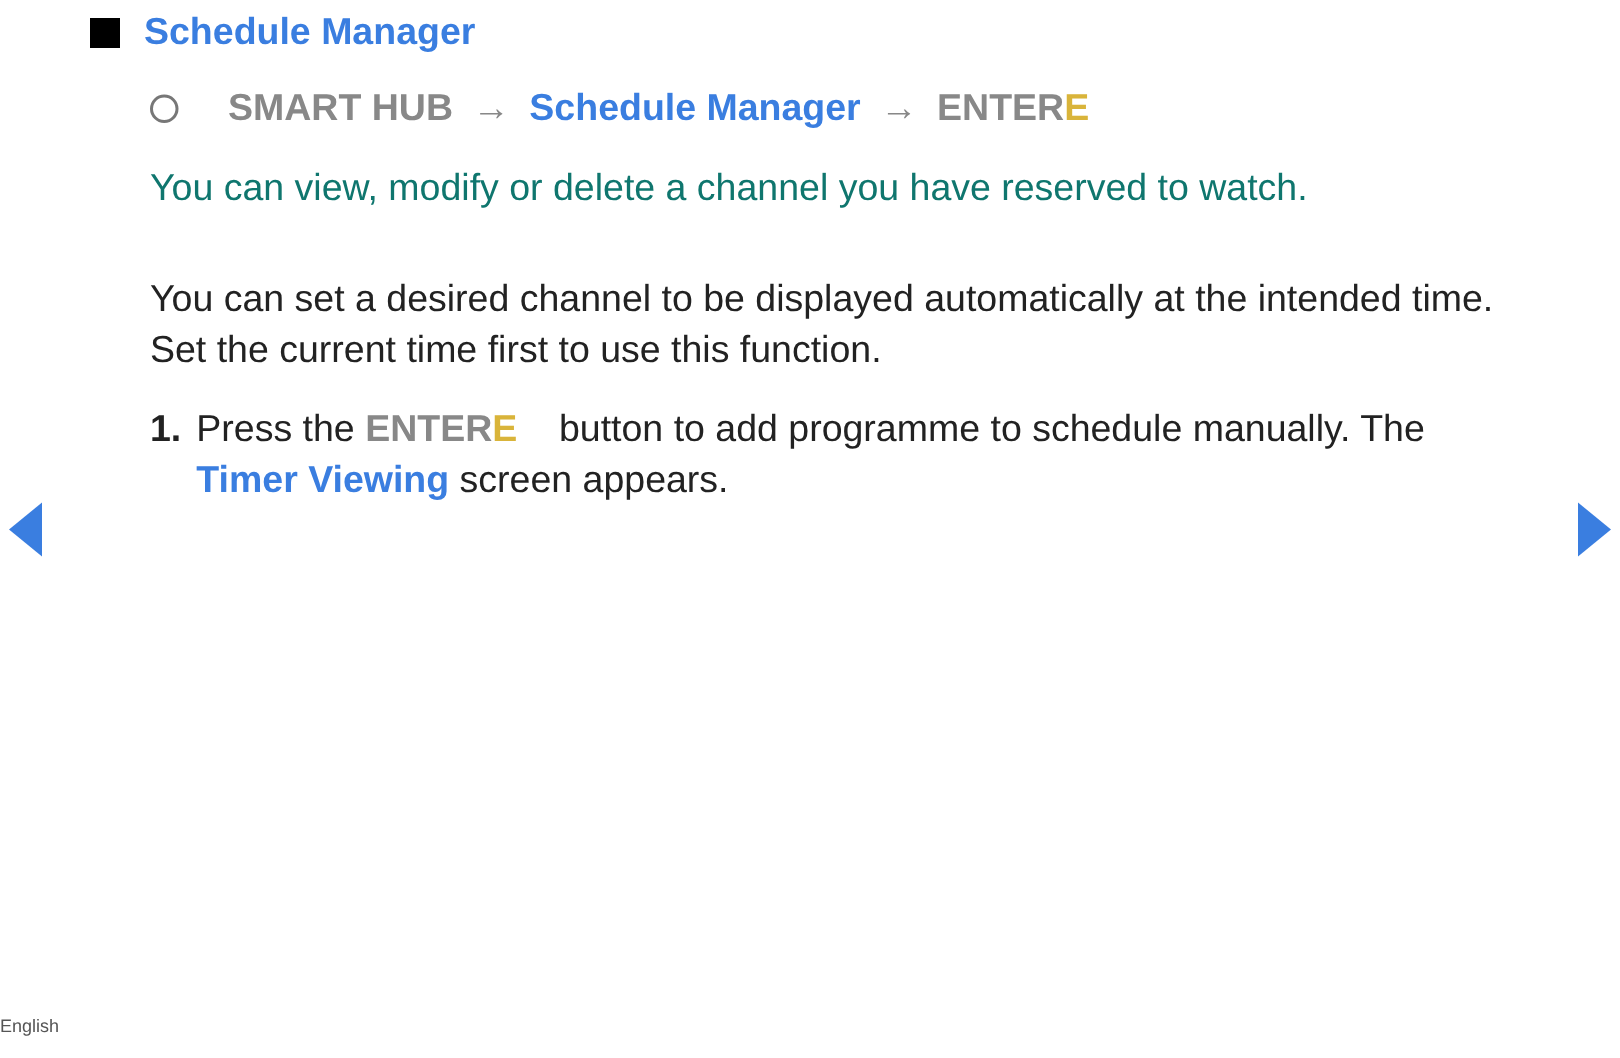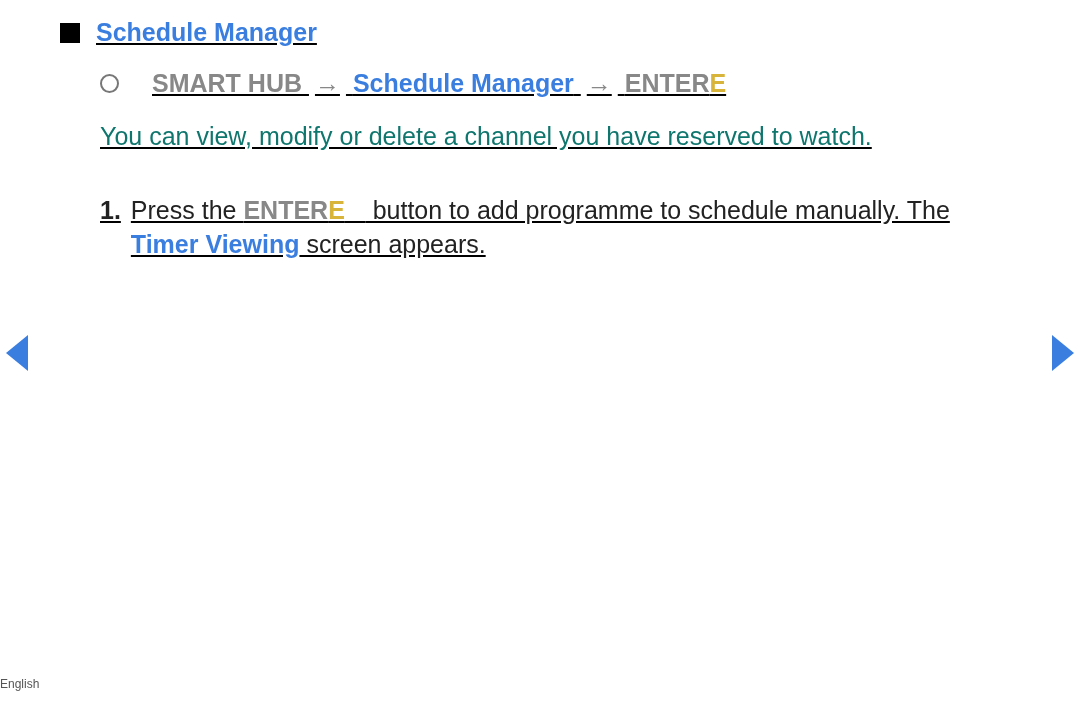--- a/index.html
+++ b/index.html
@@ -9,22 +9,21 @@
     }
     body {
       width: 1080px;
       height: 705px;
       font-family: Arial, Helvetica, sans-serif;
       background: #fff;
       position: relative;
       overflow: hidden;
     }
     .content {
-      padding: 18px 60px 0 60px;
-      text-decoration: underline;
+      padding: 7px 60px 0 60px;
     }
     .title-row {
       display: flex;
       align-items: center;
       margin-bottom: 22px;
     }
     .black-square {
       width: 20px;
       height: 20px;
       background: #000;
@@ -174,20 +173,21 @@
       <span class="nav-arrow">→</span>
       <span class="nav-blue">Schedule Manager</span>
       <span class="nav-arrow">→</span>
       <span><span class="nav-gray">ENTER</span><span class="nav-yellow">E</span></span>
     </span>
   </div>
 
   <div class="body-text">You can view, modify or delete a channel you have reserved to watch.</div>
 
 
+  <div class="body-text2">You can set a desired channel to be displayed automatically at the intended time. Set the current time first to use this function.</div>
 
   <div class="list-item">
     <div class="list-num">1.</div>
     <div class="list-body">
       <span>Press the </span><span class="bold-gray">ENTER</span><span class="yellow-e">E</span>&nbsp;&nbsp;&nbsp;<span> button to add programme to schedule manually. The </span><span class="blue-bold">Timer Viewing</span><span> screen appears.</span>
     </div>
   </div>
 
 </div>
 

